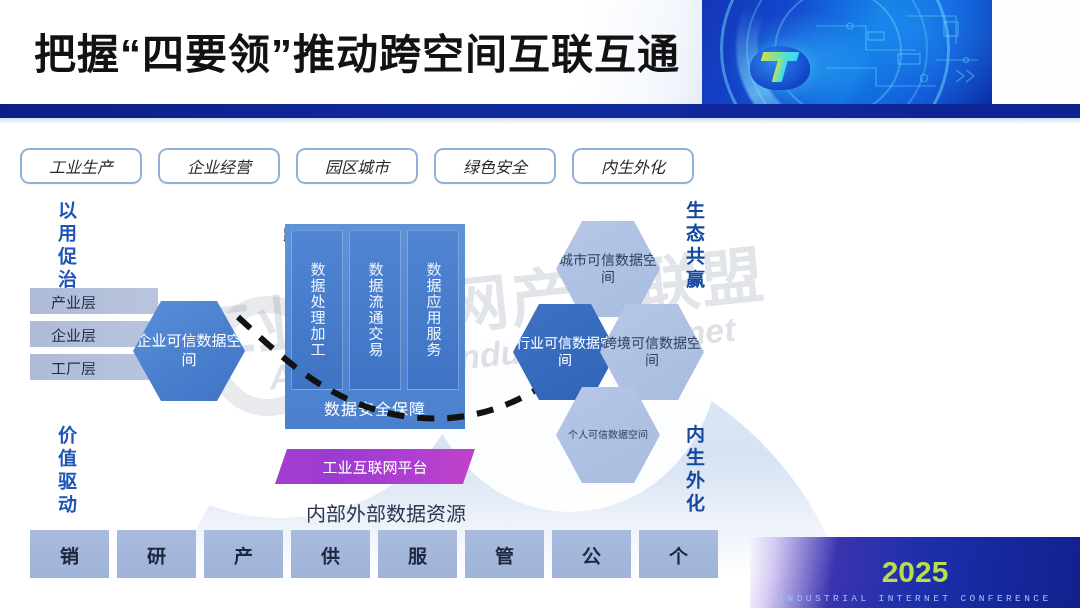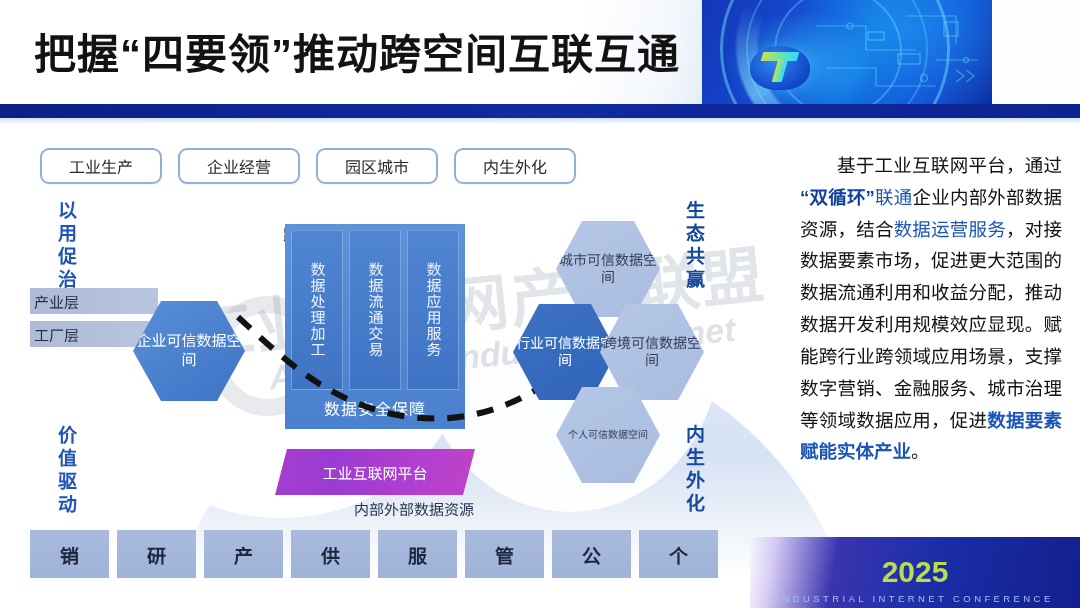--- a/index.html
+++ b/index.html
@@ -113,21 +113,21 @@
     color: rgba(120,130,150,0.24); transform: rotate(-6deg); white-space: nowrap;
   }
   .wm-seal {
     position: absolute; left: 58px; top: 52px; width: 120px; height: 120px;
     border-radius: 50%;
     border: 17px solid rgba(120,130,150,0.17);
     transform: rotate(-6deg);
   }
 
   
-  .pill-row { position: absolute; left: 40px; top: 148px; display: flex; gap: 16px; }
+  .pill-row { position: absolute; left: 20px; top: 148px; display: flex; gap: 16px; font-style: italic; }
   .pill {
     min-width: 122px; height: 36px; padding: 0 14px;
     border: 2px solid #8fb0d8; border-radius: 9px;
     background: #ffffff; color: #2a2a2a; font-size: 16px;
     display: flex; align-items: center; justify-content: center;
     box-shadow: 0 1px 2px rgba(0,0,0,0.05);
   }
 
   
   .vtext {
@@ -137,21 +137,21 @@
   .vtext-left-top { left: 52px; top: 200px; }
   .vtext-left-bot { left: 52px; top: 425px; }
   .vtext-right-top { left: 680px; top: 200px; color: #15489f; }
   .vtext-right-bot { left: 680px; top: 424px; color: #15489f; }
 
   .layer-bars { position: absolute; left: 30px; top: 288px; }
   .layer-bar {
     width: 128px; height: 26px; margin-bottom: 7px;
     background: linear-gradient(90deg, #aebbd7 0%, #b9c5de 100%);
     color: #262f45; font-size: 15px;
-    display: flex; align-items: center; padding-left: 4px;
+    display: flex; align-items: center; padding-left: 21px;
   }
 
   
   .hex {
     position: absolute;
     clip-path: polygon(25% 2%, 75% 2%, 100% 50%, 75% 98%, 25% 98%, 0% 50%);
     display: flex; flex-direction: column; align-items: center; justify-content: center;
     text-align: center; line-height: 1.25;
   }
   .hex-ent {
@@ -175,29 +175,29 @@
     color: #eef4ff; font-size: 15px; letter-spacing: 1px;
     writing-mode: vertical-rl; text-orientation: upright;
     display: flex; align-items: center; justify-content: center;
     border: 1px solid rgba(255,255,255,0.28);
   }
   .safety-bar {
     height: 36px; display: flex; align-items: center; justify-content: center;
     color: #ffffff; font-size: 16px; letter-spacing: 1px;
   }
   .plat-bar {
-    position: absolute; left: 275px; top: 449px; width: 200px; height: 46px;
+    position: absolute; left: 275px; top: 449px; width: 200px; height: 35px;
     background: linear-gradient(95deg, #a43ed0 0%, #9b3bd2 30%, #b13fd0 70%, #c042c8 100%);
     clip-path: polygon(6% 0, 100% 0, 94% 100%, 0% 100%);
     color: #ffffff; font-size: 15px;
     display: flex; align-items: center; justify-content: center;
   }
   .src-label {
     position: absolute; left: 306px; top: 498px;
-    font-size: 15px; color: #2a3550; white-space: nowrap; margin-left: 48px;
+    font-size: 20px; color: #2a3550; white-space: nowrap;
   }
 
   
   .dash-arc { position: absolute; left: 200px; top: 295px; width: 400px; height: 160px; }
 
   
   .hex-city { left: 556px; top: 219px; width: 104px; height: 100px;
     background: linear-gradient(150deg, #b6c7e6 0%, #a8bcdf 100%); color: #33415e; font-size: 14px; }
   .hex-ind  { left: 513px; top: 302px; width: 104px; height: 100px;
     background: linear-gradient(150deg, #3e72c3 0%, #2f63b7 100%); color: #ffffff; font-size: 14px; }
@@ -234,21 +234,21 @@
     display: flex; flex-direction: column; align-items: center; justify-content: center;
   }
   .logo-main {
     display: flex; align-items: baseline; gap: 4px;
     font-size: 30px; font-weight: 700; letter-spacing: 0px;
   }
   .logo-year { color: #b9dd4c; }
   .logo-cn { color: #ffffff; }
   .logo-sub {
     margin-top: 4px; font-size: 9.5px; letter-spacing: 3.4px;
-    color: #9fc4f0; white-space: nowrap;
+    color: #9fc4f0; white-space: nowrap; font-family: Liberation Mono, monospace;
   }
 </style>
 </head>
 <body>
 
 <div id="slide">
 
   <div class="header">
     <div class="header-art">
       <div class="ring r1"></div>
@@ -292,28 +292,30 @@
       <div class="wm-seal"></div>
       <div class="wm-cn">工业互联网产业联盟</div>
       <div class="wm-en">Alliance of Industrial Internet</div>
     </div>
   </div>
 
   <div class="pill-row">
     <div class="pill">工业生产</div>
     <div class="pill">企业经营</div>
     <div class="pill">园区城市</div>
+    <div class="pill">绿色安全</div>
     <div class="pill">内生外化</div>
   </div>
 
   <div class="vtext vtext-left-top">以用促治</div>
   <div class="vtext vtext-left-bot">价值驱动</div>
 
   <div class="layer-bars">
     <div class="layer-bar">产业层</div>
+    <div class="layer-bar">企业层</div>
     <div class="layer-bar">工厂层</div>
   </div>
 
   <div class="hex hex-ent">企业可信数据空间</div>
 
   <div class="scene-title">跨行业跨领域应用场景</div>
 
   <div class="panel-wrap">
     <div class="panels">
       <div class="panel">数据处理加工</div>
@@ -331,21 +333,20 @@
   </svg>
 
   <div class="hex hex-city">城市可信数据空间</div>
   <div class="hex hex-ind">行业可信数据空间</div>
   <div class="hex hex-cross">跨境可信数据空间</div>
   <div class="hex hex-pers">个人可信数据空间</div>
 
   <div class="vtext vtext-right-top">生态共赢</div>
   <div class="vtext vtext-right-bot">内生外化</div>
 
-  <div class="para"><span>基于工业互联网平台，通过</span><span class="hlb">“双循环”</span><span class="hl">联通</span><span>企业内部外部数据资源，结合</span><span class="hl">数据运营服务</span><span>，对接数据要素市场，促进更大范围的数据流通利用和收益分配，推动数据开发利用规模效应显现。赋能跨行业跨领域应用场景，支撑数字营销、金融服务、城市治理等领域数据应用，促进</span><span class="hlbold">数据要素赋能实体产业</span><span>。</span></div>
 
   <div class="bottom-row">
     <div class="bcell">销</div>
     <div class="bcell">研</div>
     <div class="bcell">产</div>
     <div class="bcell">供</div>
     <div class="bcell">服</div>
     <div class="bcell">管</div>
     <div class="bcell">公</div>
     <div class="bcell">个</div>

